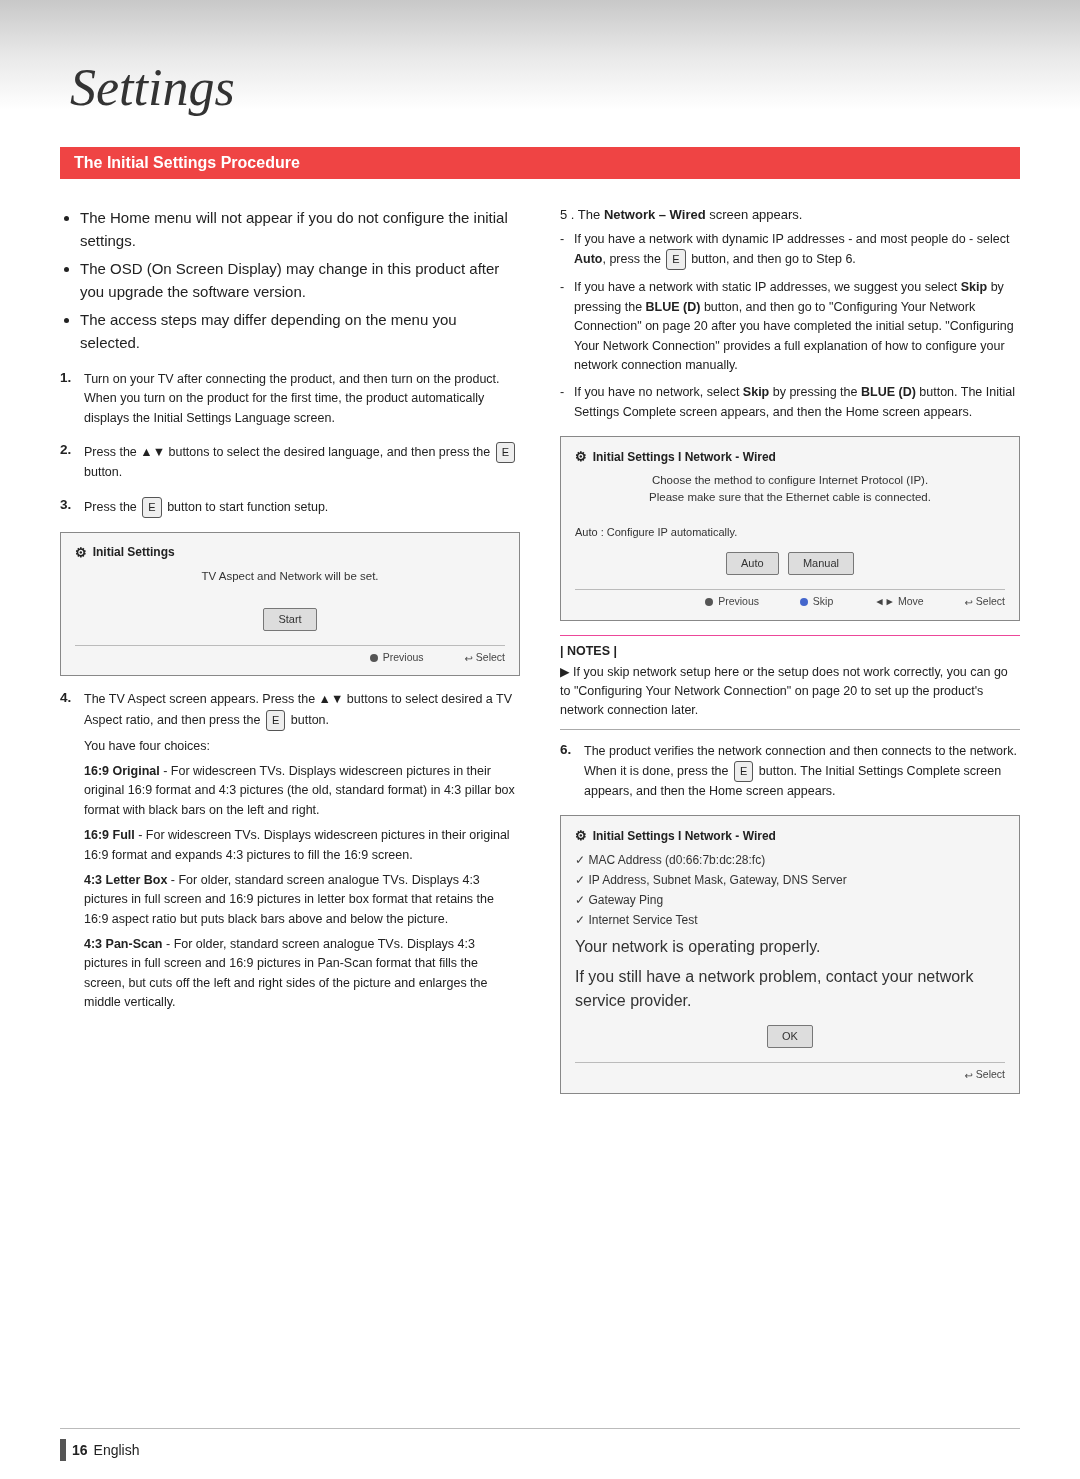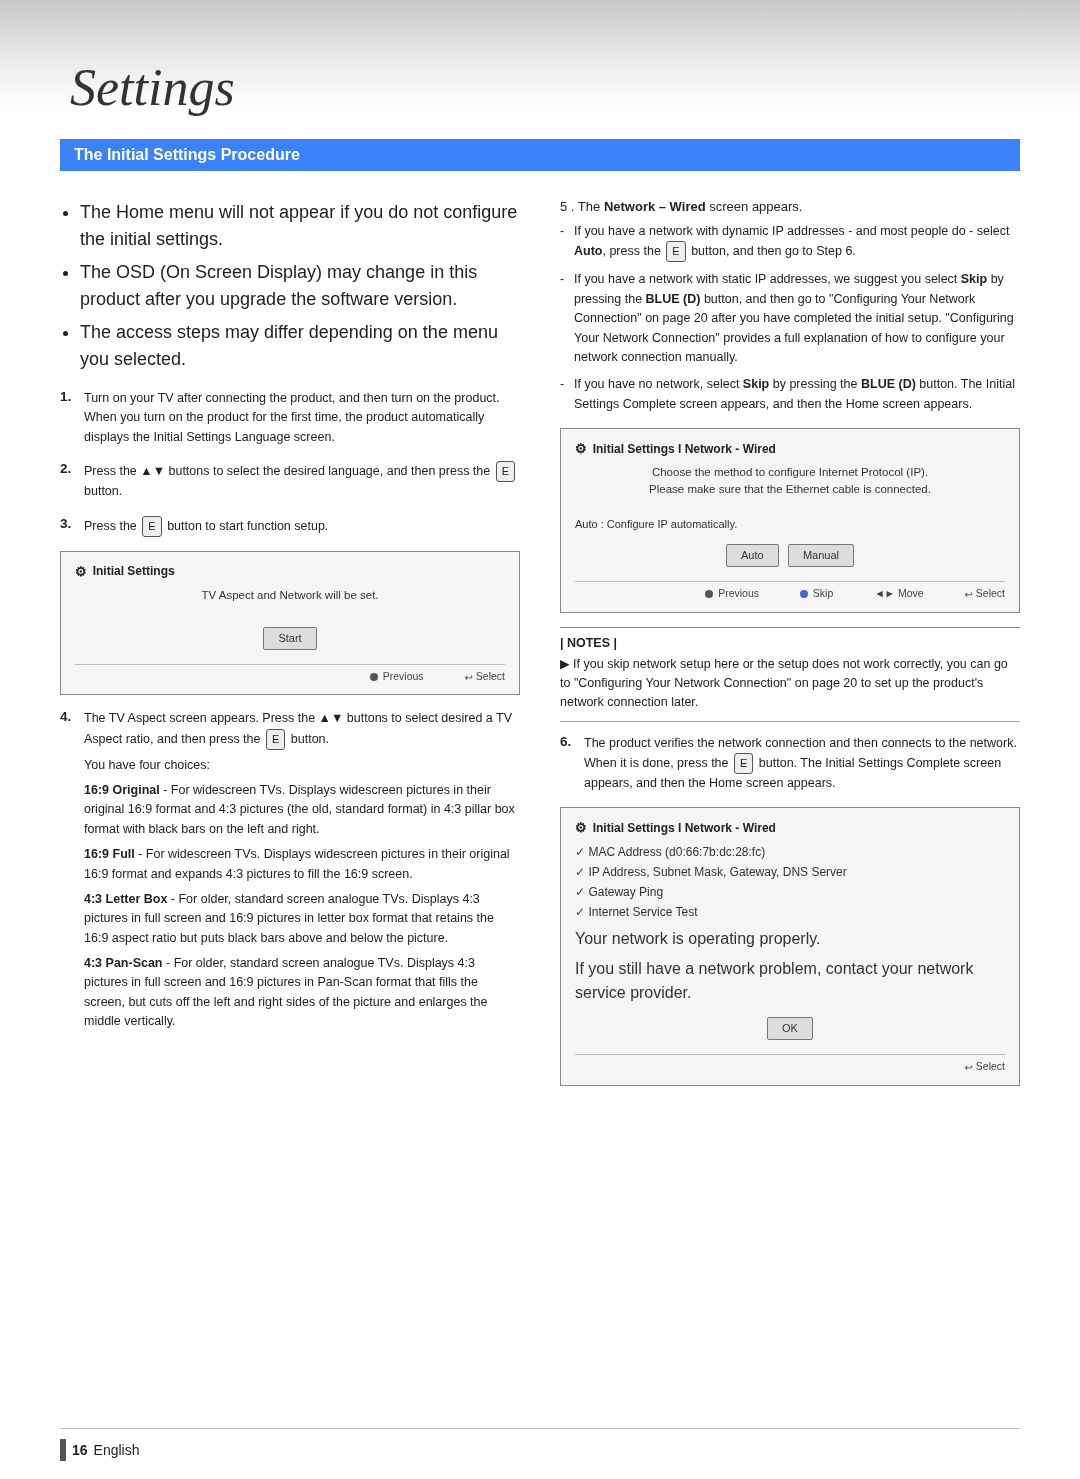--- a/index.html
+++ b/index.html
@@ -31,27 +31,27 @@
     }
 
     .title-settings {
       position: relative;
       z-index: 1;
       font-family: Georgia, 'Times New Roman', serif;
       font-size: 52px;
       font-style: italic;
       font-weight: normal;
       color: #333;
-      margin-bottom: 22px;
+      margin-bottom: 30px;
       padding-top: 18px;
       margin-left: 10px;
     }
 
     .section-header {
-      background: #3b82f6;
+      background: #ef4444;
       color: #fff;
       font-size: 16px;
       font-weight: bold;
       padding: 7px 14px;
       margin-bottom: 18px;
       display: inline-block;
       width: 100%;
     }
 
     .two-col {
@@ -72,21 +72,21 @@
 
     .intro-bullets {
       margin-bottom: 16px;
       padding-left: 0;
     }
 
     .intro-bullets li {
       list-style: disc;
       margin-left: 20px;
       margin-bottom: 6px;
-      font-size: 18px;
+      font-size: 15px;
       line-height: 1.5;
     }
 
     .step-content {
       font-size: 12.5px;
       line-height: 1.55;
     }
 
     .step-content p {
       margin-bottom: 6px;

